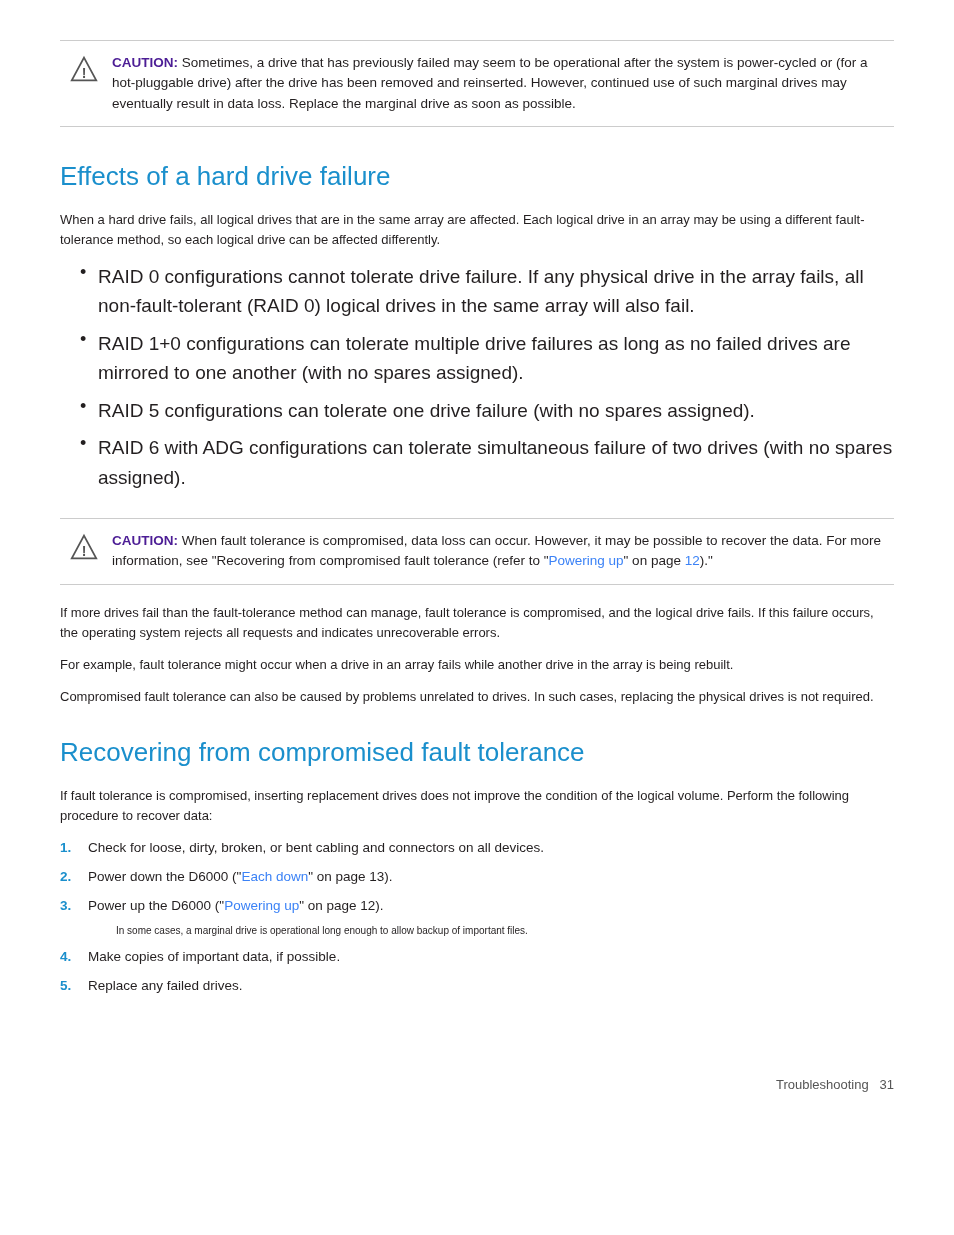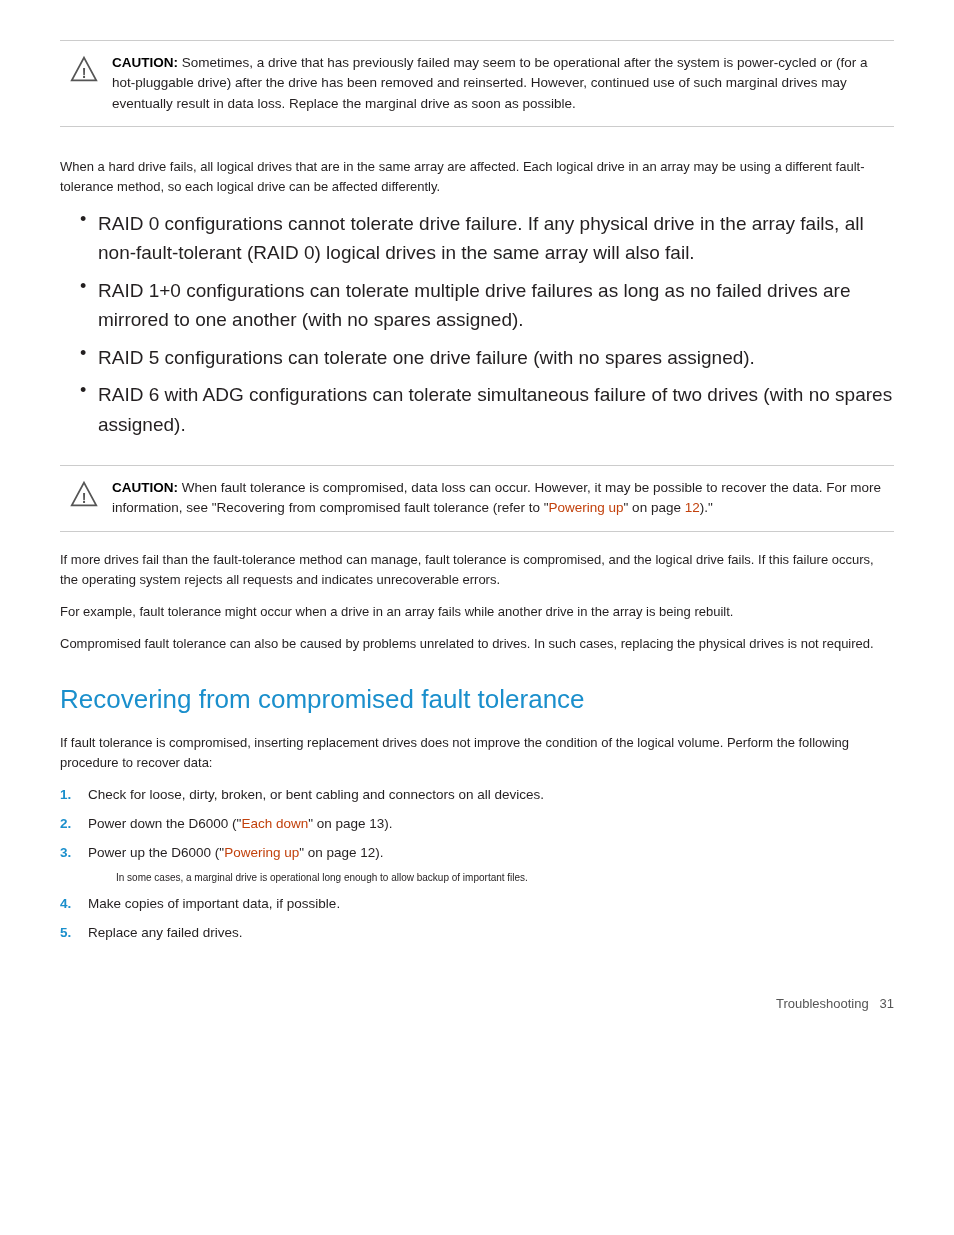--- a/index.html
+++ b/index.html
@@ -36,21 +36,21 @@
       margin-top: 2px;
     }
 
     .caution-text {
       font-size: 13.5px;
       line-height: 1.5;
     }
 
     .caution-label {
       font-weight: bold;
-      color: #000000;
+      color: #4c1d95;
     }
 
     
     h2 {
       font-size: 26px;
       font-weight: 400;
       color: #1a8fcc;
       margin-bottom: 14px;
       margin-top: 10px;
     }
@@ -115,29 +115,29 @@
 
     .step-sub {
       display: block;
       padding-left: 28px;
       margin-top: 6px;
       font-size: 10px;
     }
 
     
     a.link {
-      color: #c2410c;
+      color: #3b82f6;
       text-decoration: none;
     }
 
     
     .page-footer {
       display: flex;
       justify-content: flex-end;
-      margin-top: 50px;
+      margin-top: 78px;
       font-size: 13px;
       color: #555;
       border-top: none;
     }
 
     .section-gap {
       margin-bottom: 26px;
     }
   </style>
 </head>
@@ -148,20 +148,21 @@
     <polygon points="16,3 30,29 2,29" fill="none" stroke="#555" stroke-width="2"></polygon>
     <text x="16" y="26" text-anchor="middle" font-size="16" font-weight="bold" fill="#555">!</text>
   </svg>
   <div class="caution-text">
     <span class="caution-label">CAUTION:</span>
     <span>Sometimes, a drive that has previously failed may seem to be operational after the system is power-cycled or (for a hot-pluggable drive) after the drive has been removed and reinserted. However, continued use of such marginal drives may eventually result in data loss. Replace the marginal drive as soon as possible.</span>
   </div>
 </div>
 
 <div class="section-gap">
+  <h2>Effects of a hard drive failure</h2>
   <p>When a hard drive fails, all logical drives that are in the same array are affected. Each logical drive in an array may be using a different fault-tolerance method, so each logical drive can be affected differently.</p>
   <ul class="bullet-list">
     <li>RAID 0 configurations cannot tolerate drive failure. If any physical drive in the array fails, all non-fault-tolerant (RAID 0) logical drives in the same array will also fail.</li>
     <li>RAID 1+0 configurations can tolerate multiple drive failures as long as no failed drives are mirrored to one another (with no spares assigned).</li>
     <li>RAID 5 configurations can tolerate one drive failure (with no spares assigned).</li>
     <li>RAID 6 with ADG configurations can tolerate simultaneous failure of two drives (with no spares assigned).</li>
   </ul>
 </div>
 
 <div class="section-gap">

